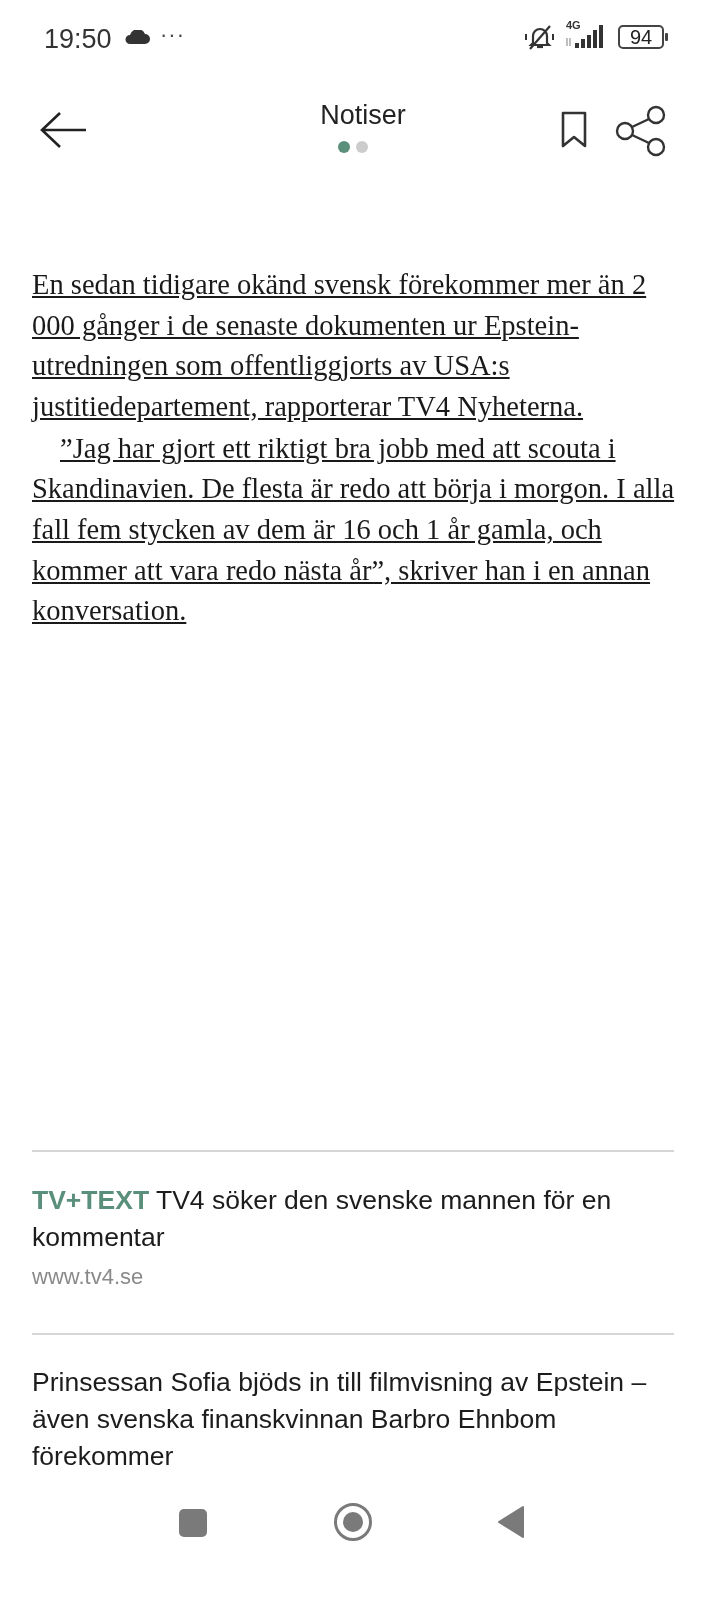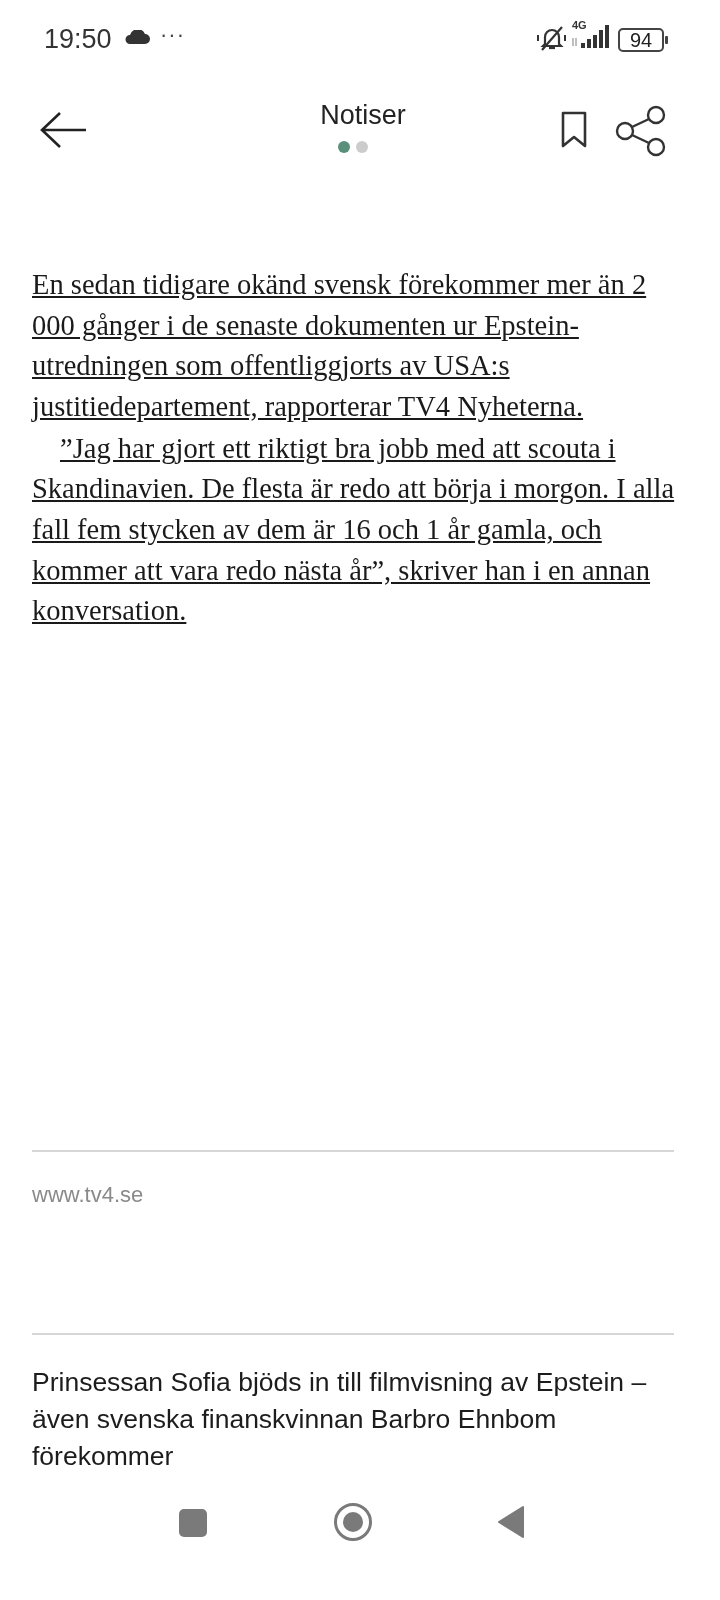--- a/index.html
+++ b/index.html
@@ -1,21 +1,21 @@
 <!DOCTYPE html>
 <html><head>
 <meta charset="utf-8">
 <style>
   html, body { margin:0; padding:0; background:#ffffff; }
   body { width:720px; height:1600px; position:relative; overflow:hidden; color:#1a1a1a; }
   .statusbar { position:absolute; top:0; left:0; width:720px; height:80px; font-family:"Liberation Sans", sans-serif; }
   .sb-time { position:absolute; left:44px; top:24px; font-size:27px; color:#333; }
   .sb-cloud { position:absolute; left:124px; top:30px; width:26px; height:14px; }
   .sb-dots { position:absolute; left:160px; top:22px; font-size:22px; color:#444; letter-spacing:1px; }
-  .sb-right { position:absolute; right:56px; top:22px; display:flex; align-items:flex-end; gap:0; }
+  .sb-right { position:absolute; right:56px; top:22px; display:flex; align-items:center; gap:6px; }
   .sb-bell { width:32px; height:28px; }
   .sb-signal { width:46px; height:30px; position:relative; }
   .sb-battery { width:42px; height:20px; border:2px solid #444; border-radius:5px; position:relative; font-size:20px; text-align:center; line-height:20px; color:#222; margin-left:4px; }
   .sb-battery::after { content:""; position:absolute; right:-6px; top:6px; width:3px; height:8px; background:#444; border-radius:1px; }
 
   .appbar { position:absolute; top:80px; left:0; width:720px; height:100px; }
   .back-btn { position:absolute; left:38px; top:30px; width:52px; height:40px; cursor:pointer; }
   .title { position:absolute; left:0; right:0; top:20px; text-align:center; font-family:"Liberation Sans", sans-serif; font-size:27px; color:#222;padding-left:6px; }
   .pager { position:absolute; left:338px; top:61px; display:flex; gap:6px; }
   .dot { width:12px; height:12px; border-radius:50%; }
@@ -23,21 +23,21 @@
   .share-btn { position:absolute; left:614px; top:24px; width:54px; height:54px; cursor:pointer; }
 
   .article { position:absolute; left:32px; top:265px; width:656px; font-family:"Liberation Serif", serif; font-size:28.5px; line-height:40.6px; color:#1a1a1a;text-decoration:underline; }
   .article p { margin:0 0 1.5px 0; }
   .article p.indent { text-indent:28px; }
 
   .divider { position:absolute; left:32px; width:642px; height:2px; background:#d6d6d6; }
   .link-block { position:absolute; left:32px; width:656px; font-family:"Liberation Sans", sans-serif; cursor:pointer; }
   .link-title { font-size:26.5px; line-height:37px; color:#1c1c1c; }
   .tag { color:#5a8f7b; font-weight:bold; }
-  .link-source { font-size:22px; color:#8a8a8a; }
+  .link-source { font-size:22px; color:#8a8a8a; margin-top:8px; }
 
   .navbar { position:absolute; top:1490px; left:0; width:720px; height:110px; background:#fff; }
   .nav-btn { position:absolute; cursor:pointer; }
 </style>
 </head>
 <body>
 
 <div class="statusbar">
   <span class="sb-time">19:50</span>
   <svg class="sb-cloud" viewBox="0 0 26 14">
@@ -86,20 +86,24 @@
   </svg>
 </div>
 
 <div class="article">
   <p>En sedan tidigare okänd svensk förekommer mer än 2 000 gånger i de senaste dokumenten ur Epstein-utredningen som offentliggjorts av USA:s justitiedepartement, rapporterar TV4 Nyheterna.</p>
   <p class="indent">”Jag har gjort ett riktigt bra jobb med att scouta i Skandinavien. De flesta är redo att börja i morgon. I alla fall fem stycken av dem är 16 och 1 år gamla, och kommer att vara redo nästa år”, skriver han i en annan konversation.</p>
 </div>
 
 <div class="divider" style="top:1150px;"></div>
 <div class="link-block" style="top:1182px;">
+  <div class="link-title">
+    <span class="tag">TV+TEXT</span>
+    <span>TV4 söker den svenske mannen för en kommentar</span>
+  </div>
   <div class="link-source">www.tv4.se</div>
 </div>
 
 <div class="divider" style="top:1333px;"></div>
 <div class="link-block" style="top:1364px;">
   <div class="link-title">Prinsessan Sofia bjöds in till filmvisning av Epstein – även svenska finanskvinnan Barbro Ehnbom förekommer</div>
 </div>
 
 <div class="navbar">
   <svg class="nav-btn" viewBox="0 0 30 30" style="left:178px;top:18px;width:30px;height:30px;">

